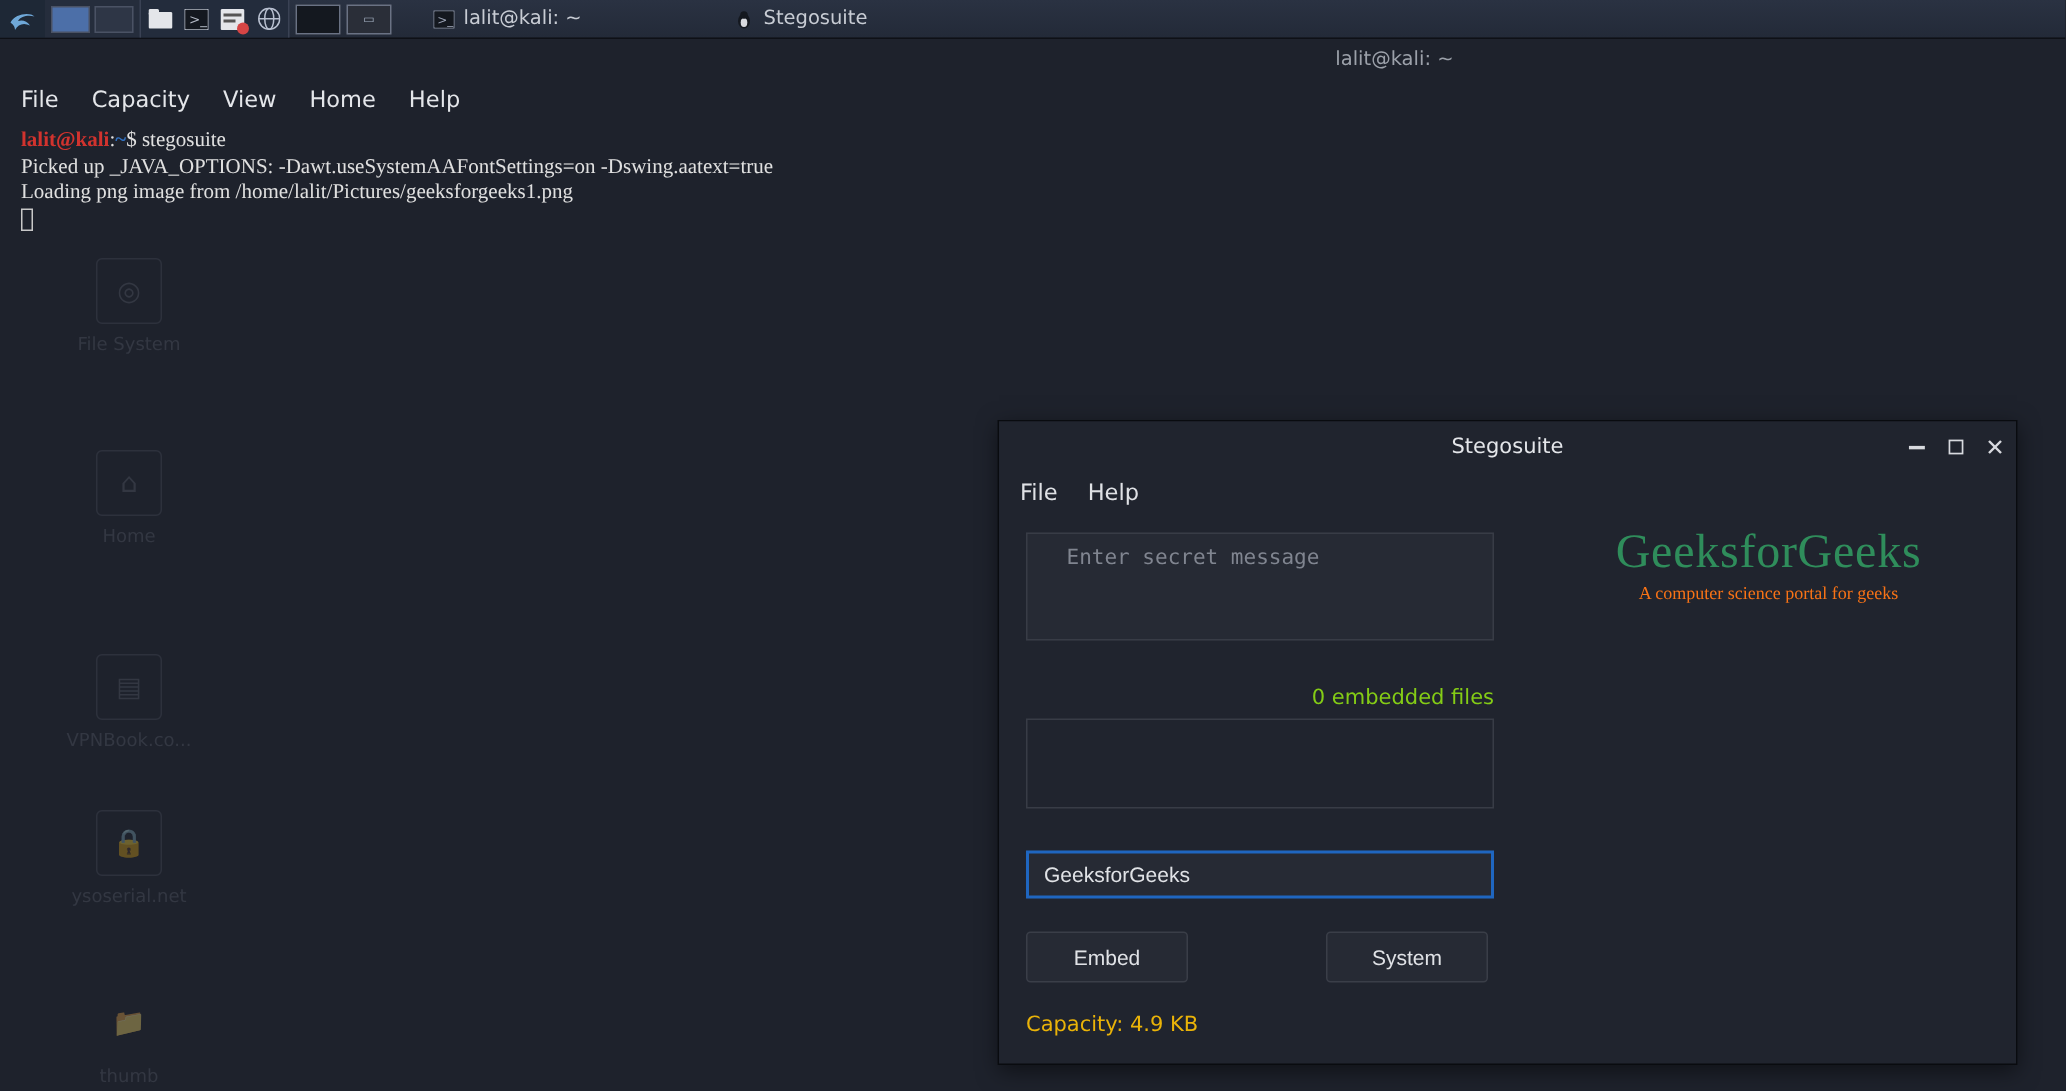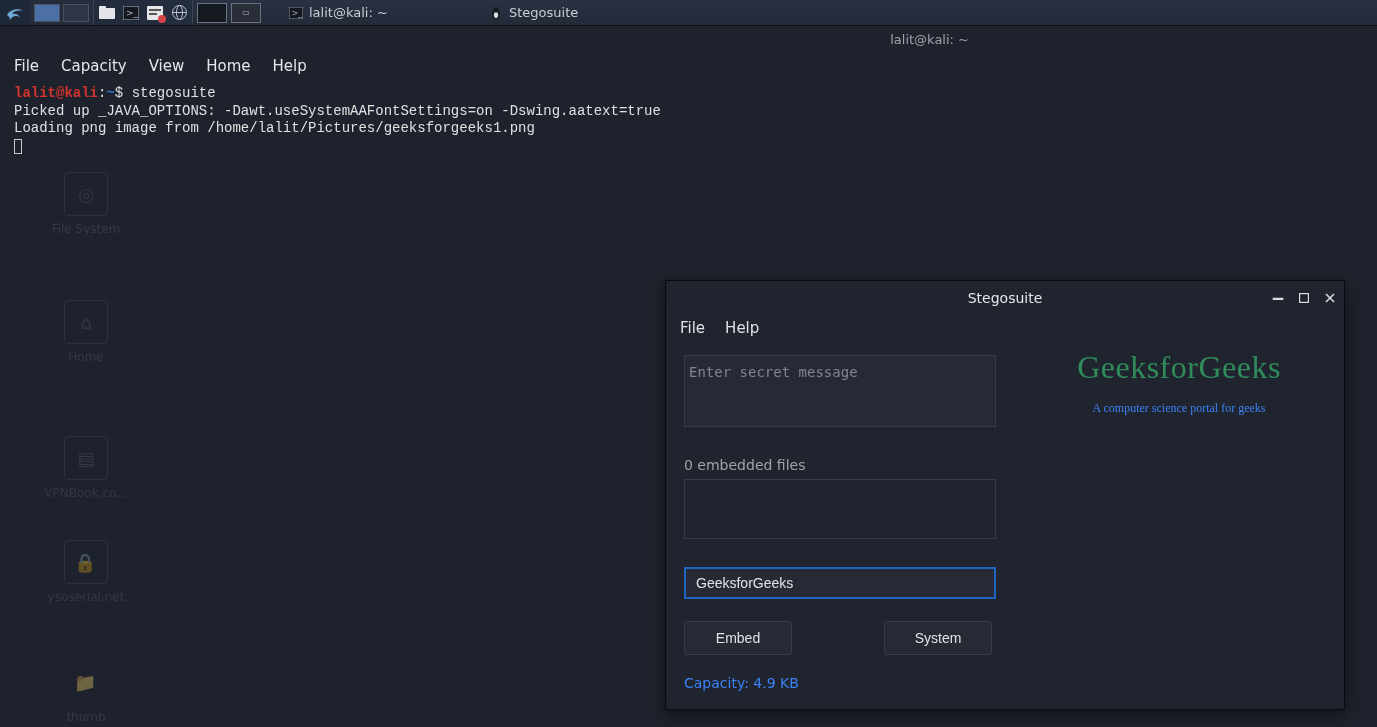--- a/index.html
+++ b/index.html
@@ -109,21 +109,21 @@
     .term-menubar {
       display: flex;
       gap: 22px;
       padding: 10px 14px 6px 14px;
       font-size: 15px;
       color: #e4e6ea;
     }
     .term-menubar span { cursor: default; }
     .term-body {
       padding: 4px 14px;
-      font-family: Liberation Mono, monospace;
+      font-family: Liberation Serif, serif;
       font-size: 14px;
       line-height: 1.25;
       white-space: pre;
       color: #e0e0e0;
     }
     .p-user { color: #d1332e; font-weight: bold; }
     .p-host { color: #3272c2; font-weight: bold; }
     .p-tilde { color: #e0e0e0; }
     .p-dollar { color: #e0e0e0; }
     .term-cursor {
@@ -198,29 +198,30 @@
       position: relative;
     }
     .sw-left { width: 312px; }
     .sw-textarea {
       width: 312px;
       height: 72px;
       background: #262a34;
       border: 1px solid #383c46;
       color: #d8dadf;
       font-size: 14px;
-      padding: 8px 4px;
+      padding: 8px 26px;
       resize: none;
       outline: none;
     }
     .sw-textarea::placeholder { color: #808590; }
     .sw-label {
       margin-top: 26px;
       font-size: 14px;
-      color: #a3a3a3;
+      color: #84cc16;
+      text-align: right;
     }
     .sw-filebox {
       margin-top: 6px;
       width: 312px;
       height: 60px;
       border: 1px solid #383c46;
       background: #20242e;
     }
     .sw-input {
       margin-top: 28px;
@@ -245,40 +246,40 @@
       border-radius: 3px;
       background: #262a34;
       color: #e0e2e6;
       font-size: 14px;
       cursor: pointer;
     }
     .sw-capacity {
       margin-top: 20px;
       padding: 0 0 10px 0px;
       font-size: 14px;
-      color: #3b82f6;
+      color: #eab308;
     }
     .sw-image {
       position: absolute;
       right: 10px;
       top: 2px;
       width: 310px;
       text-align: center;
     }
     .gfg-title {
       font-family: Georgia, "Times New Roman", serif;
       font-size: 32px;
       color: #2f8d5b;
       letter-spacing: 0.5px;
     }
     .gfg-sub {
       font-family: Georgia, serif;
       font-size: 12px;
-      color: #3b82f6;
-      margin-top: 15px;
+      color: #f97316;
+      margin-top: 2px;
     }
 
     .badge-red {
       position: absolute;
       width: 8px; height: 8px; border-radius: 50%;
       background: #d64545;
       bottom: -2px; right: -2px;
     }
   </style>
 </head>

